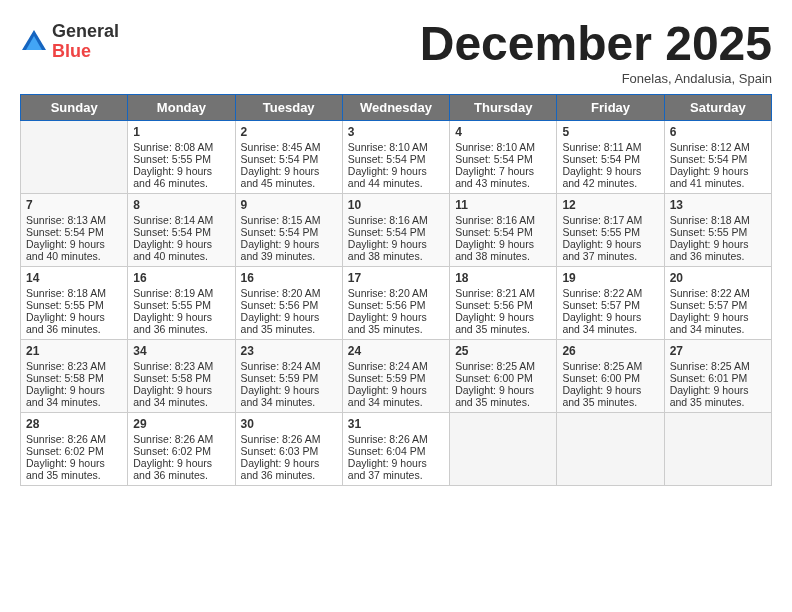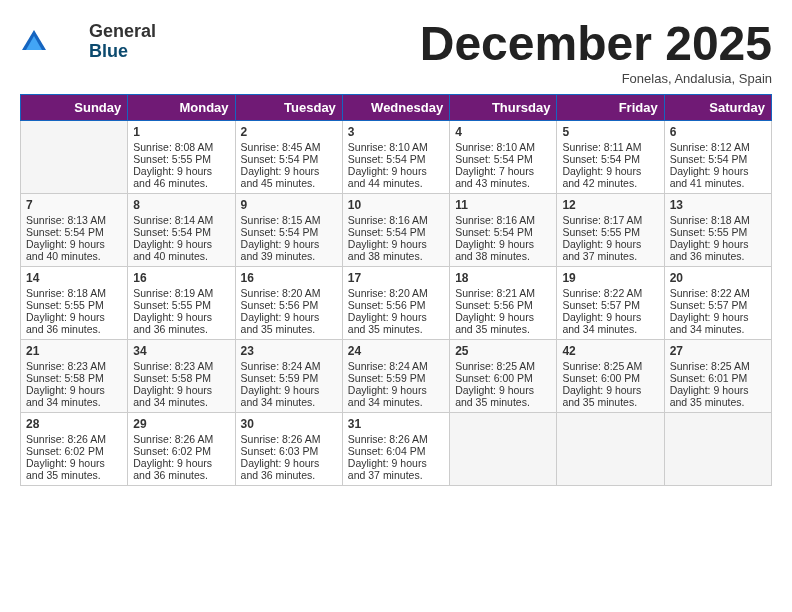--- a/index.html
+++ b/index.html
@@ -18,29 +18,28 @@
     .header-row {
       display: flex;
       justify-content: space-between;
       align-items: flex-start;
       margin-bottom: 8px;
     }
     .logo {
       display: flex;
       align-items: center;
       margin-top: 4px;
-      gap: 37px;
     }
     .logo-text {
       font-size: 18px;
       font-weight: bold;
       line-height: 1.1;
     }
     .logo-general { color: #333; }
-    .logo-blue { color: #0c4a6e; }
+    .logo-blue { color: #ef4444; }
     .logo-icon {
       width: 28px;
       height: 28px;
       margin-right: 4px;
     }
     .title-block {
       text-align: right;
     }
     .month-title {
       font-size: 48px;
@@ -51,26 +50,26 @@
     .location {
       font-size: 13px;
       color: #444;
     }
     .calendar {
       width: 100%;
       border-collapse: collapse;
       margin-top: 4px;
     }
     .calendar th {
-      background: #701a75;
+      background: #737373;
       color: #fff;
       font-size: 13px;
       font-weight: bold;
       padding: 5px 6px;
-      text-align: right;
+      text-align: center;
       border: 1px solid #1565c0;
     }
     .calendar td {
       border: 1px solid #ccc;
       vertical-align: top;
       padding: 4px 5px;
       width: 107px;
       min-height: 80px;
       font-size: 10.5px;
       color: #333;
@@ -275,21 +274,21 @@
             <div>Sunset: 5:59 PM</div>
             <div>Daylight: 9 hours and 34 minutes.</div>
           </td>
           <td>
             <span class="day-num">25</span>
             <div>Sunrise: 8:25 AM</div>
             <div>Sunset: 6:00 PM</div>
             <div>Daylight: 9 hours and 35 minutes.</div>
           </td>
           <td>
-            <span class="day-num">42</span>
+            <span class="day-num">26</span>
             <div>Sunrise: 8:25 AM</div>
             <div>Sunset: 6:00 PM</div>
             <div>Daylight: 9 hours and 35 minutes.</div>
           </td>
           <td>
             <span class="day-num">27</span>
             <div>Sunrise: 8:25 AM</div>
             <div>Sunset: 6:01 PM</div>
             <div>Daylight: 9 hours and 35 minutes.</div>
           </td>

